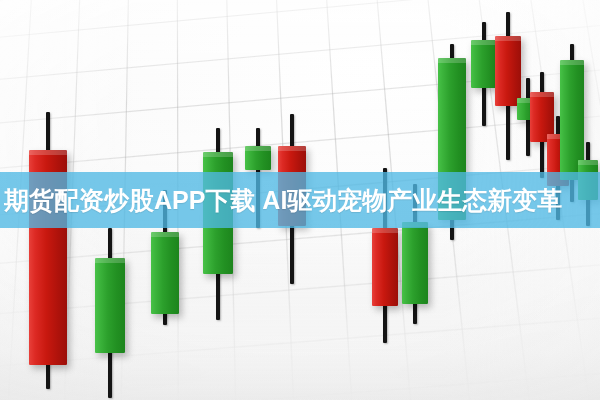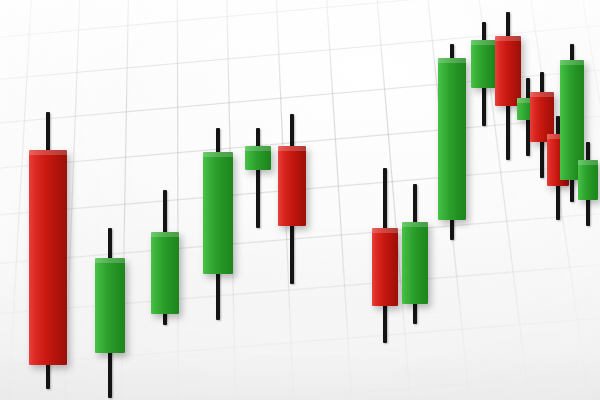--- a/index.html
+++ b/index.html
@@ -159,14 +159,17 @@
       <div class="candle" style="left: 560px; top: 0px; width: 24px; height: 400px;">
         <div class="wick" style="top: 44px; height: 158px;"></div>
         <div class="body up" style="top: 60px; height: 120px;"></div>
       </div>
       <div class="candle" style="left: 578px; top: 0px; width: 20px; height: 400px;">
         <div class="wick" style="top: 142px; height: 84px;"></div>
         <div class="body up" style="top: 160px; height: 40px;"></div>
       </div>
     </div>
 
+  <div class="band" id="band" style="top: 172px; height: 56px;">
+    <span class="band-title">期货配资炒股APP下载 AI驱动宠物产业生态新变革</span>
+  </div>
 
 </div>
 
 </body></html>

